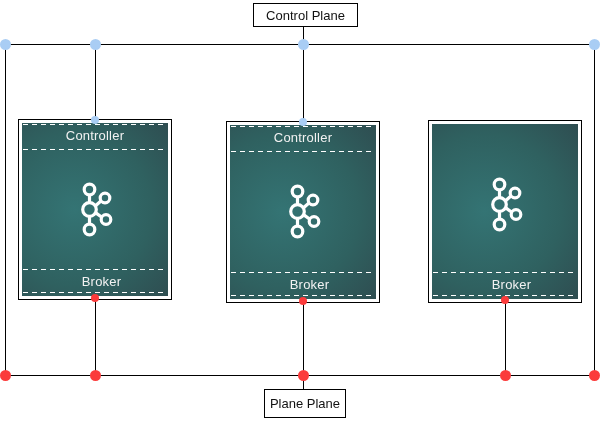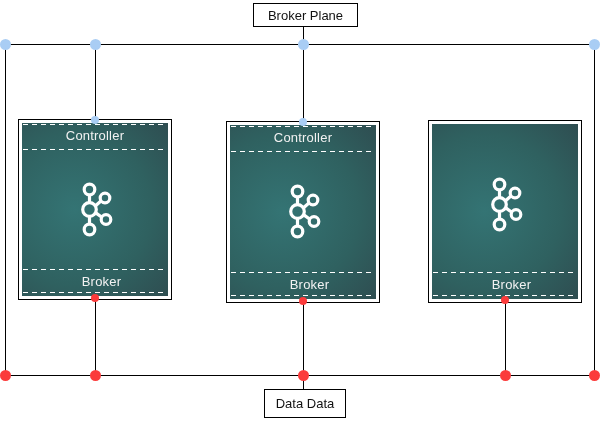--- a/index.html
+++ b/index.html
@@ -73,25 +73,25 @@
   <div class="line v edge-left"></div>
   <div class="line v edge-right"></div>
   <div class="line v stem-cp"></div>
   <div class="line v stem-n1-top"></div>
   <div class="line v stem-n1-bot"></div>
   <div class="line v stem-n2-bot"></div>
   <div class="line v stem-n3-bot"></div>
   <div class="line v stem-dp"></div>
 
   <div class="plane-label cp-label">
-    <span>Broker Plane</span>
+    <span>Control Plane</span>
   </div>
 
   <div class="plane-label dp-label">
-    <span>Data Data</span>
+    <span>Plane Plane</span>
   </div>
 
   <div class="dot blue d11" style="left:5px;top:44px;"></div>
   <div class="dot blue d11" style="left:95px;top:44px;"></div>
   <div class="dot blue d11" style="left:303px;top:44px;"></div>
   <div class="dot blue d11" style="left:594px;top:44px;"></div>
 
   <div class="dot red d11" style="left:5px;top:375px;"></div>
   <div class="dot red d11" style="left:95px;top:375px;"></div>
   <div class="dot red d11" style="left:303px;top:375px;"></div>

